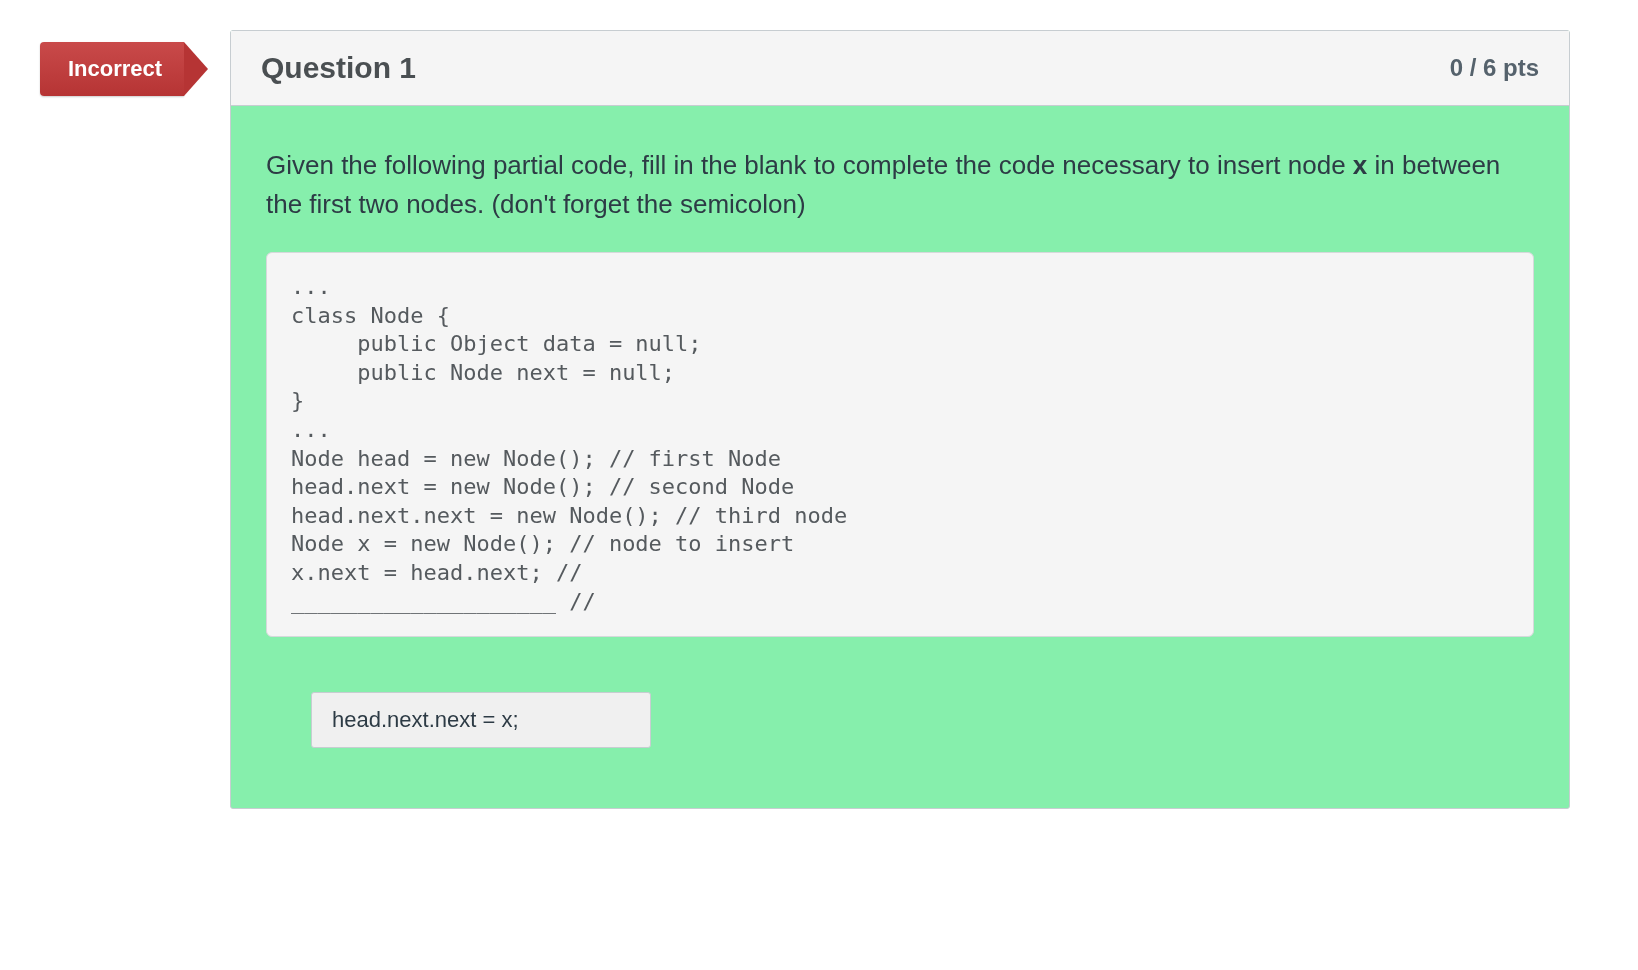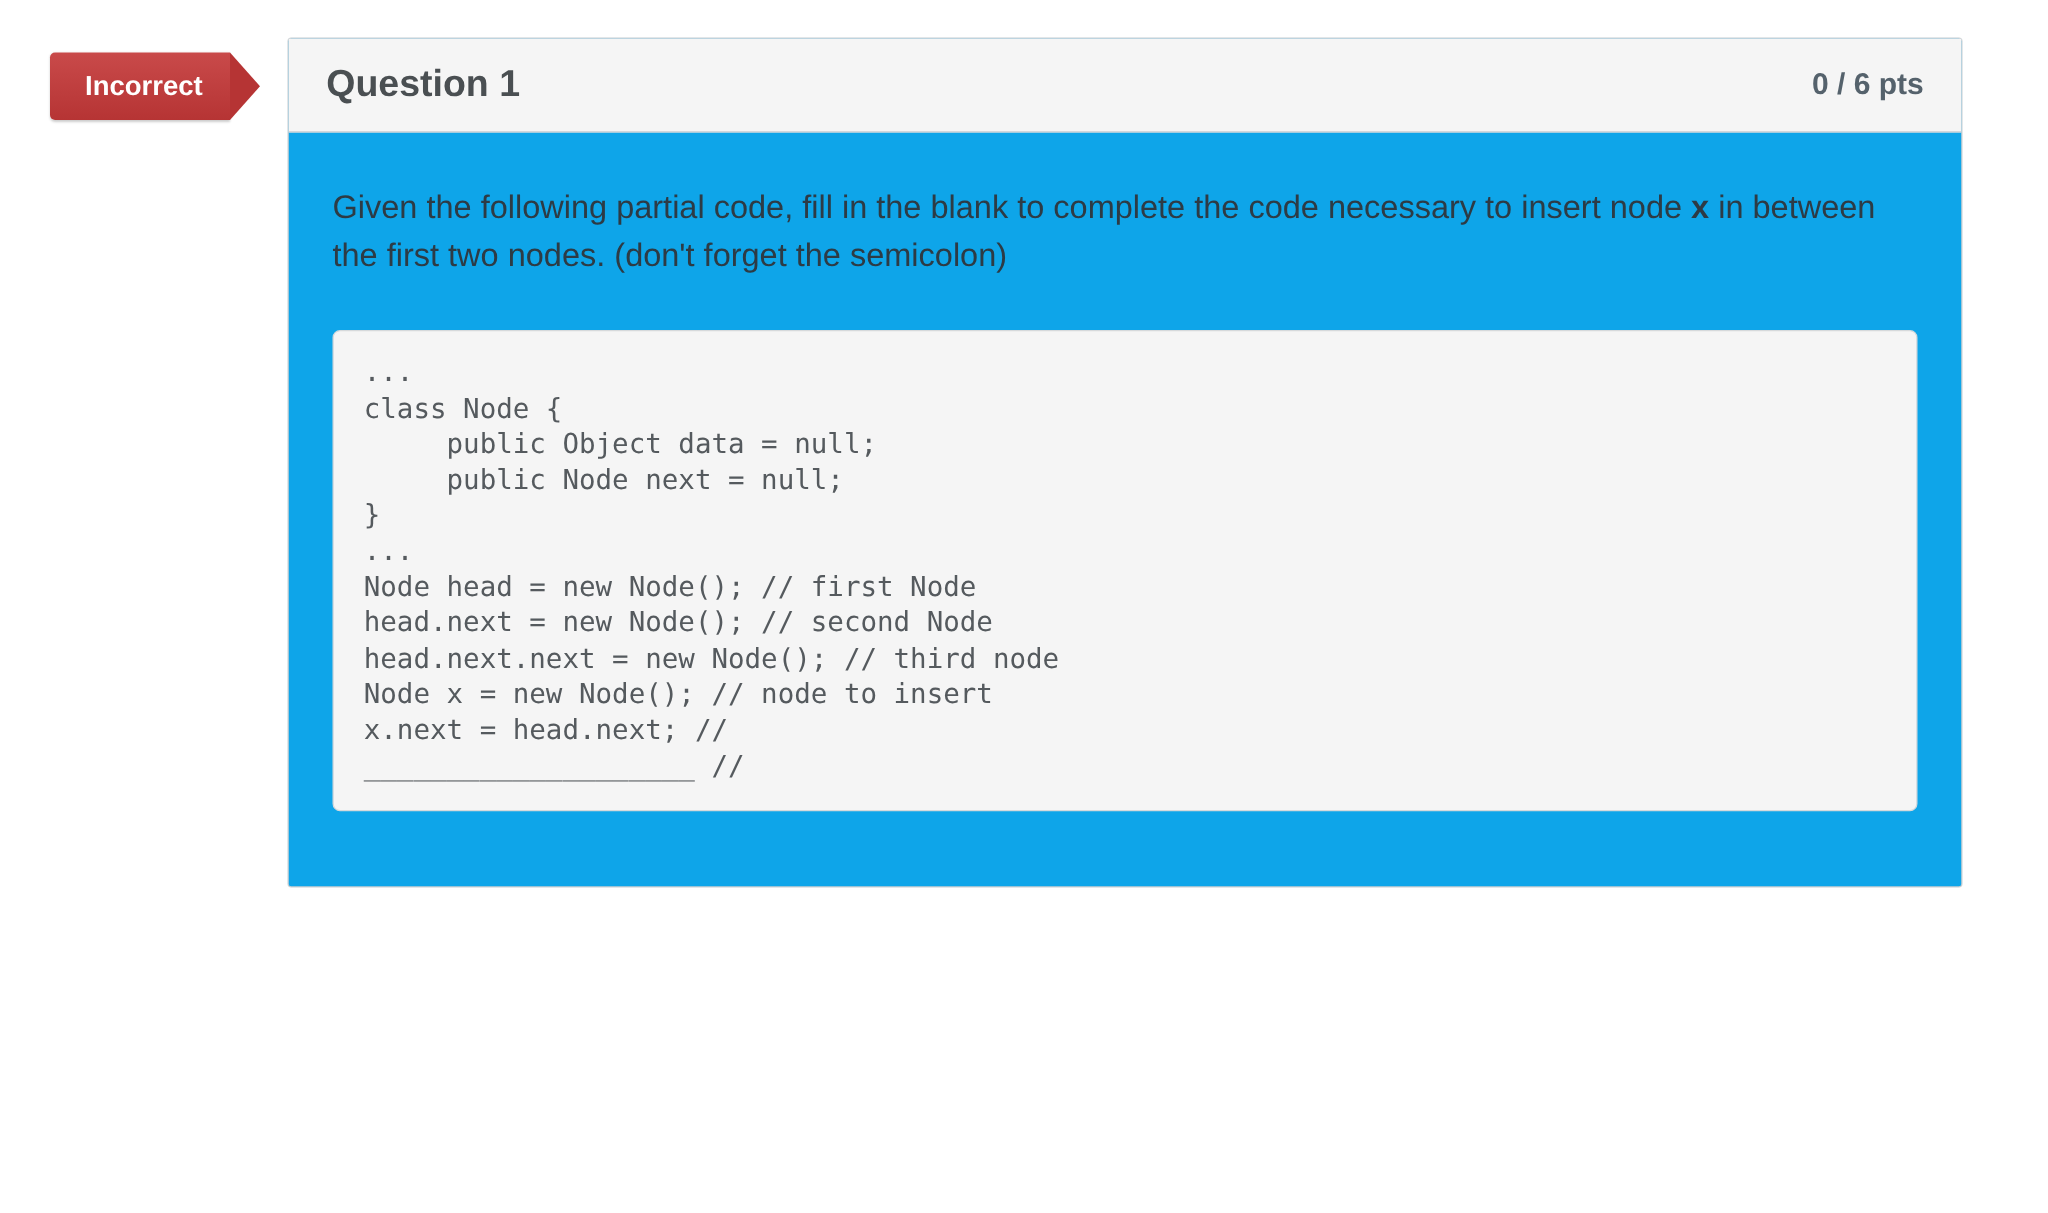--- a/index.html
+++ b/index.html
@@ -16,21 +16,21 @@
     position: relative;
     padding: 30px 0 0 0;
   }
   .question-card {
     position: absolute;
     top: 30px;
     left: 230px;
     width: 1340px;
     border: 1px solid #c7cdd1;
     border-radius: 3px;
-    background: #0ea5e9;
+    background: #86efac;
   }
   .question-header {
     display: flex;
     align-items: center;
     justify-content: space-between;
     background: #f5f5f5;
     border-bottom: 1px solid #c7cdd1;
     padding: 20px 30px;
   }
   .question-title {
@@ -70,21 +70,21 @@
     border-bottom: 27px solid transparent;
     border-left: 24px solid #b63434;
   }
   .question-body {
     padding: 40px 35px 60px 35px;
   }
   .prompt {
     font-size: 26px;
     line-height: 1.5;
     color: #2d3b45;
-    margin-bottom: 40px;
+    margin-bottom: 28px;
   }
   .prompt strong {
     font-weight: 700;
   }
   .code-block {
     background: #f5f5f5;
     border: 1px solid #d6d9db;
     border-radius: 6px;
     padding: 20px 24px;
     font-family: "Menlo", "Monaco", "Consolas", monospace;
@@ -133,16 +133,19 @@
      public Object data = null;
      public Node next = null;
 }
 ...
 Node head = new Node(); // first Node
 head.next = new Node(); // second Node
 head.next.next = new Node(); // third node
 Node x = new Node(); // node to insert
 x.next = head.next; //
 ____________________ //</div>
+      <div class="answer-row">
+        <div class="answer-box">head.next.next = x;</div>
+      </div>
     </div>
   </div>
 
 </div>
 
 </body></html>

